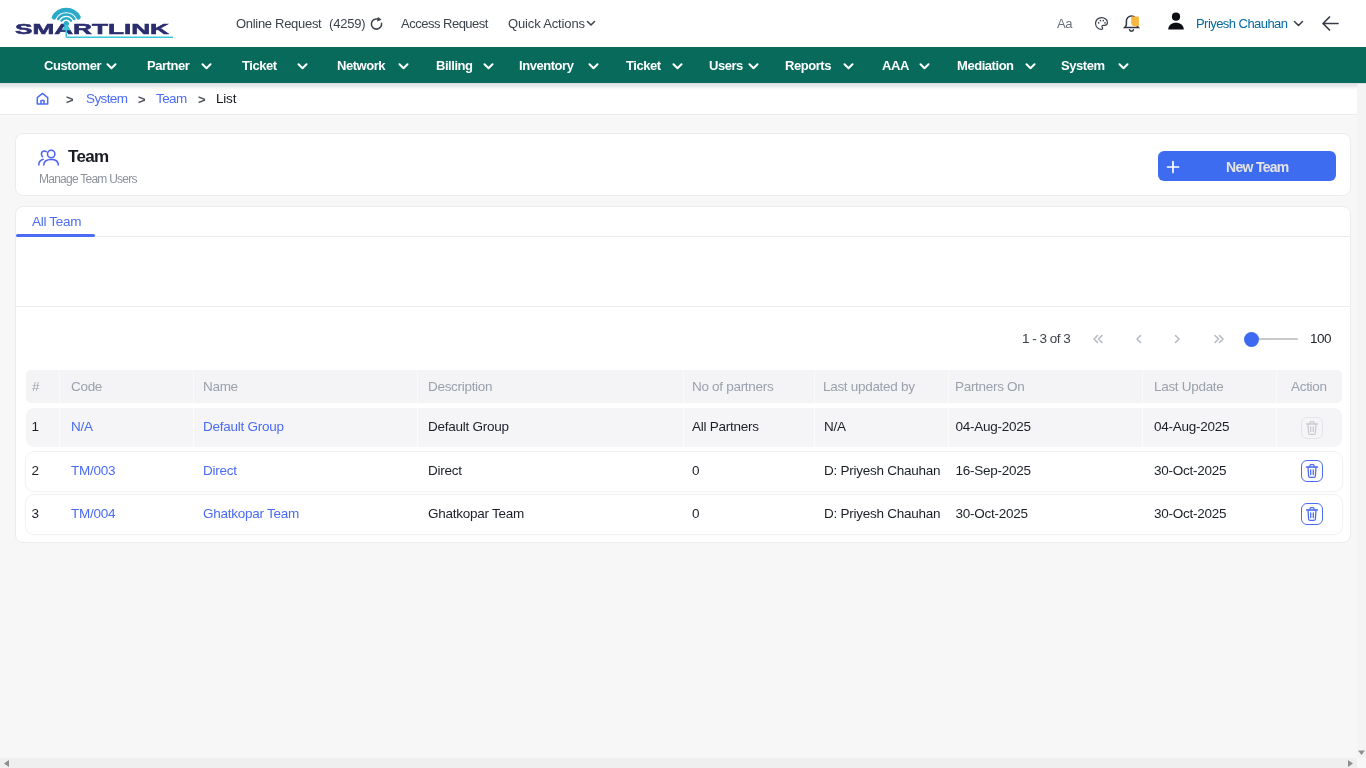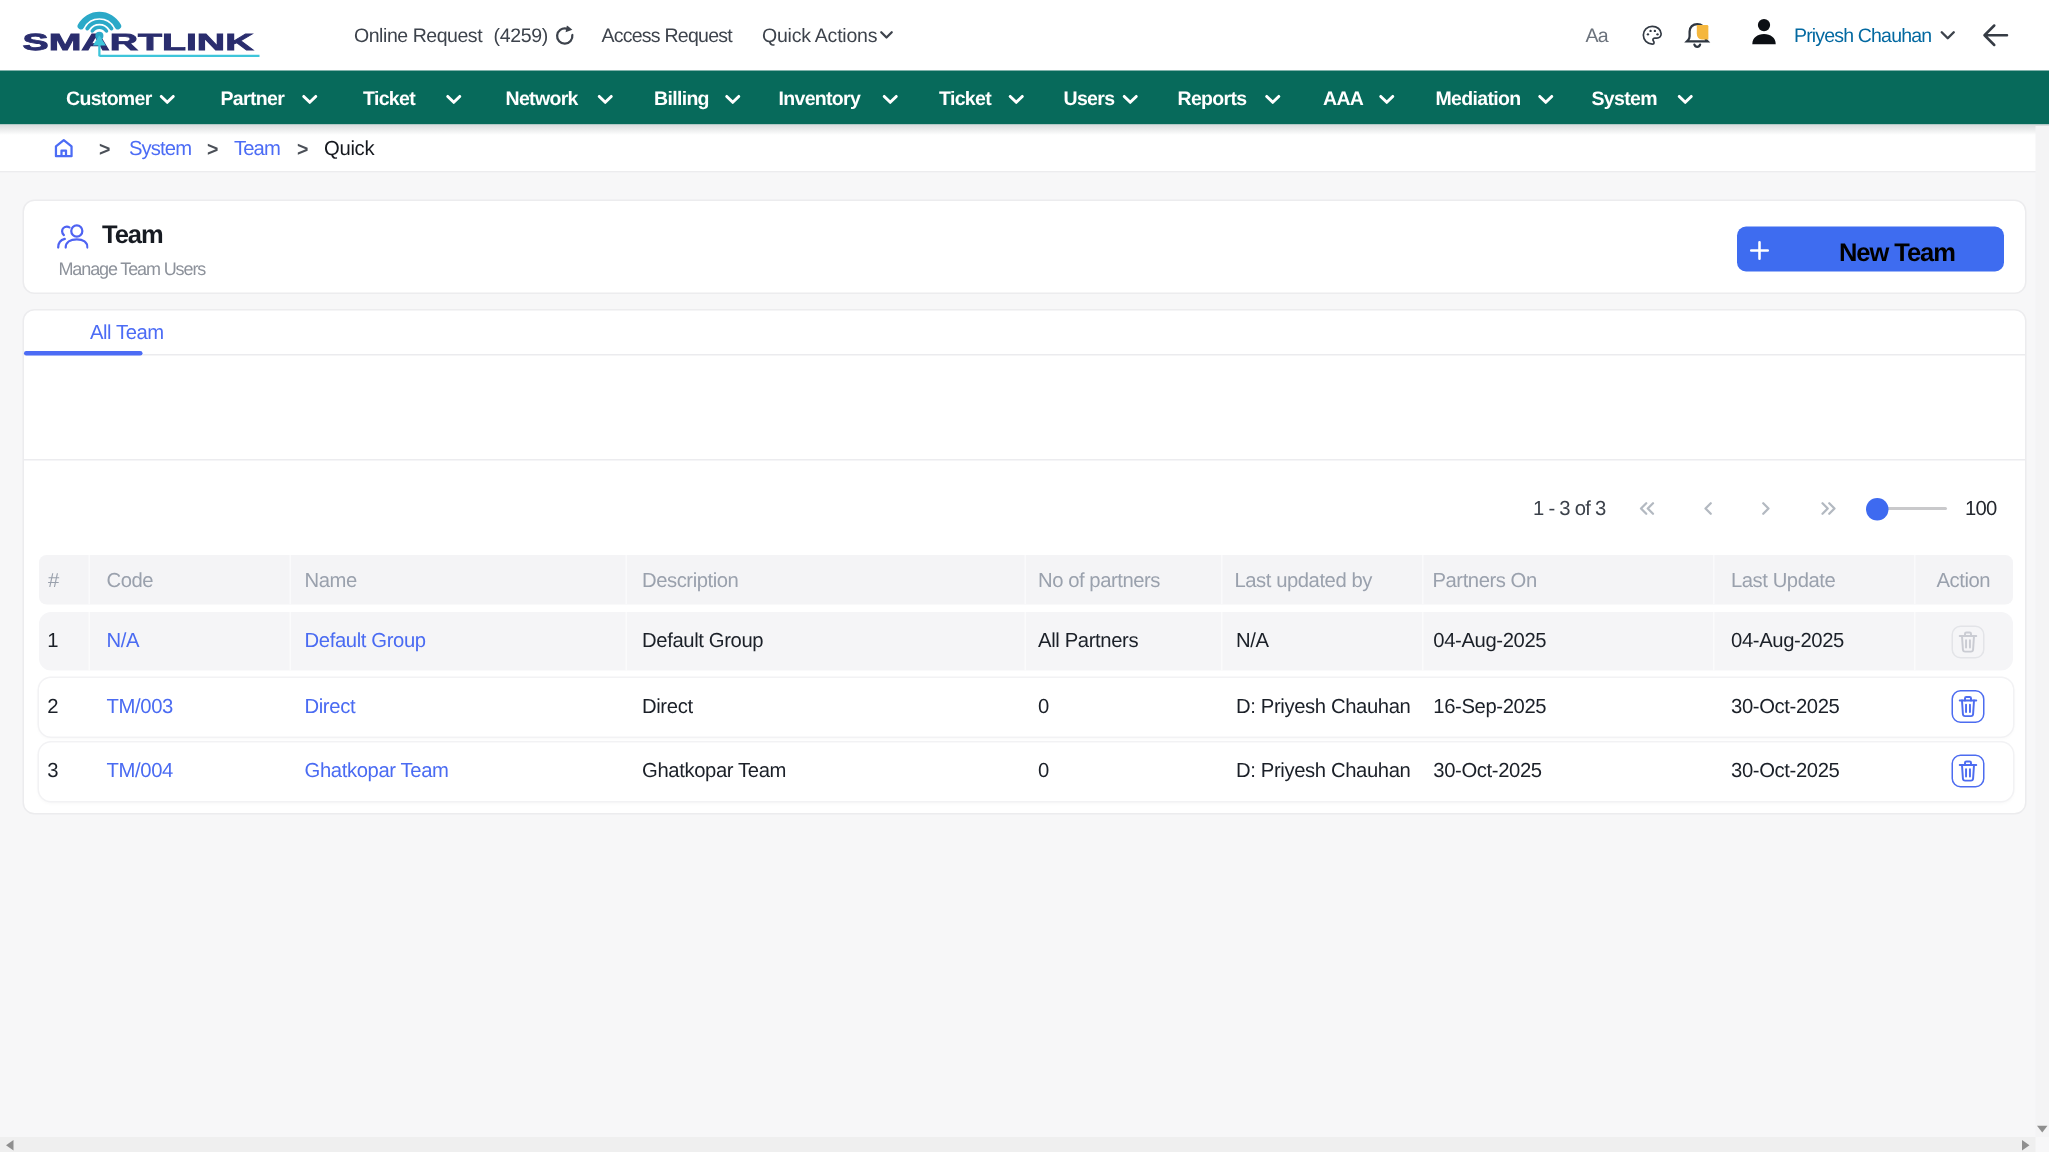--- a/index.html
+++ b/index.html
@@ -19,25 +19,25 @@
 
 #bc { position:absolute; left:0; top:83px; width:1366px; height:32px; background:#fff; border-bottom:1px solid #ececee; }
 .bct { position:absolute; top:8px; font-size:13.5px; }
 .bcl { color:#4c6cf5; letter-spacing:-0.6px; }
 .bcs { color:#4b5058; font-size:13px; top:9px; font-weight:bold; transform:scaleY(1.05); }
 
 #card1 { position:absolute; left:15px; top:133px; width:1336px; height:63px; background:#fff; border:1px solid #ececee; border-radius:8px; }
 #tteam { position:absolute; left:52px; top:13px; font-size:17px; font-weight:bold; color:#171b22; letter-spacing:-0.7px; }
 #tsub { position:absolute; left:23px; top:38px; font-size:12px; color:#8d929b; letter-spacing:-0.75px; }
 #btn { position:absolute; left:1142px; top:17px; width:178px; height:30px; background:#3e6cf0; border-radius:6px; }
-#btn .bt { position:absolute; left:68px; top:8px; font-size:17px; font-weight:bold; color:#000000; letter-spacing:-0.7px;text-align:center; }
+#btn .bt { position:absolute; left:68px; top:8px; font-size:14px; font-weight:bold; color:#e5e5e5; letter-spacing:-0.7px;text-align:center; }
 
 #card2 { position:absolute; left:15px; top:206px; width:1336px; height:337px; background:#fff; border:1px solid #ececee; border-radius:8px; }
 #tabrow { position:absolute; left:0; top:0; width:1334px; height:30px; border-bottom:1px solid #ebebee; }
-#tabtxt { position:absolute; left:16px; top:7px; font-size:13.5px; color:#4c6cf5; font-weight:normal; letter-spacing:-0.3px;margin-left:28px; }
+#tabtxt { position:absolute; left:16px; top:7px; font-size:13.5px; color:#4c6cf5; font-weight:normal; letter-spacing:-0.3px; }
 #tabline { position:absolute; left:0; top:27px; width:79px; height:3px; background:#4c6cf5; border-radius:2px; }
 #sinput { position:absolute; left:13px; top:48px; width:538px; height:33px; border:1px solid #d8dbdf; border-radius:6px; }
 #sinput .ph { position:absolute; left:29px; top:9px; font-size:13px; color:#8e939c; letter-spacing:-0.4px; }
 #div2 { position:absolute; left:0px; top:99px; width:1334px; height:1px; background:#ececef; }
 .pgt { position:absolute; top:124px; font-size:13.5px; color:#3b414a; letter-spacing:-0.5px; }
 
 #thead { position:absolute; left:10px; top:163px; width:1316px; height:33px; background:#f4f4f6; border-radius:5px; }
 .hc { position:absolute; top:9px; font-size:13.5px; color:#9aa1ad; letter-spacing:-0.3px; }
 .vd { position:absolute; top:0; width:1px; height:33px; background:#fafafb; }
 .vd2 { position:absolute; top:0; width:1px; height:39px; background:#fbfbfc; }
@@ -160,21 +160,21 @@
 <div id="bc">
   <svg class="abs" style="left:36px;top:9px" width="13" height="14" viewBox="0 0 13 14">
     <path d="M1.3 5.6 L6.5 1.4 L11.7 5.6 L11.7 12.1 L1.3 12.1 Z" fill="none" stroke="#4c6cf5" stroke-width="1.5" stroke-linejoin="round"></path>
     <path d="M5 12.1 L5 8.4 L8 8.4 L8 12.1" fill="none" stroke="#4c6cf5" stroke-width="1.5" stroke-linejoin="round"></path>
   </svg>
   <span class="bct bcs" style="left:66px">&gt;</span>
   <span class="bct bcl" style="left:86px">System</span>
   <span class="bct bcs" style="left:138px">&gt;</span>
   <span class="bct bcl" style="left:156px">Team</span>
   <span class="bct bcs" style="left:198px">&gt;</span>
-  <span class="bct" style="left:216px;color:#15181e;letter-spacing:-0.2px">Quick</span>
+  <span class="bct" style="left:216px;color:#15181e;letter-spacing:-0.2px">List</span>
 </div>
 
 <div id="card1">
   <svg class="abs" style="left:22px;top:15px" width="21" height="17" viewBox="0 0 21 17">
     <circle cx="13.2" cy="5" r="3.7" fill="none" stroke="#4f63f2" stroke-width="1.5"></circle>
     <path d="M5.8 16 C5.8 12.4 9 10.5 13.2 10.5 C17.4 10.5 20.3 12.4 20.3 16" fill="none" stroke="#4f63f2" stroke-width="1.5" stroke-linecap="round"></path>
     <path d="M8.3 2.6 C7.8 2.3 7.2 2.1 6.6 2.1 C4.8 2.1 3.4 3.5 3.4 5.2 C3.4 6.2 3.9 7.1 4.6 7.7" fill="none" stroke="#4f63f2" stroke-width="1.5" stroke-linecap="round"></path>
     <path d="M0.8 16 C0.8 12.9 2.5 11 5.2 10.3" fill="none" stroke="#4f63f2" stroke-width="1.5" stroke-linecap="round"></path>
   </svg>
   <div id="tteam">Team</div>

